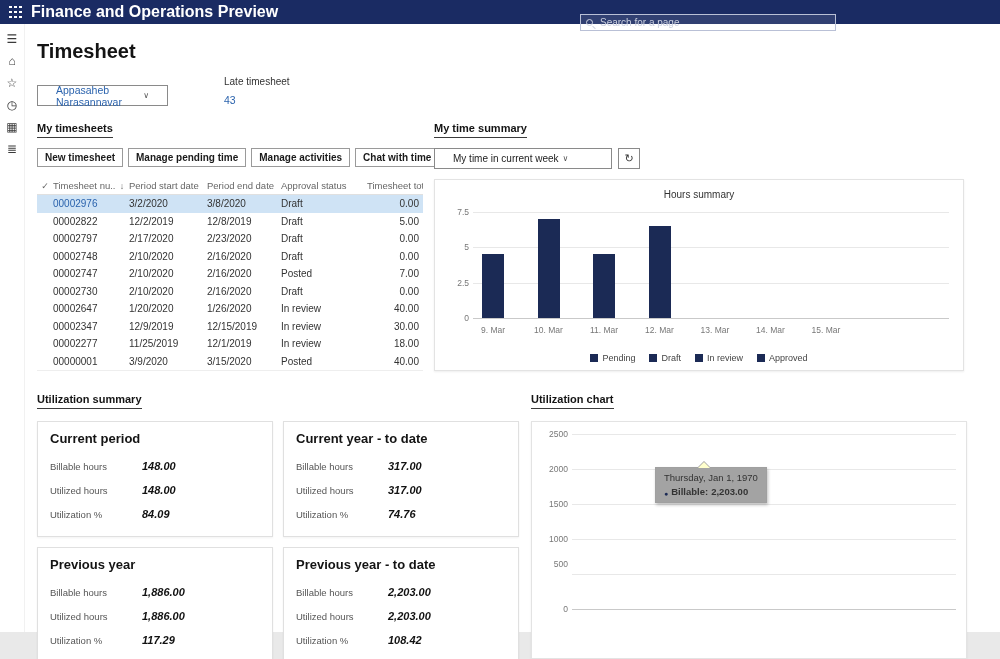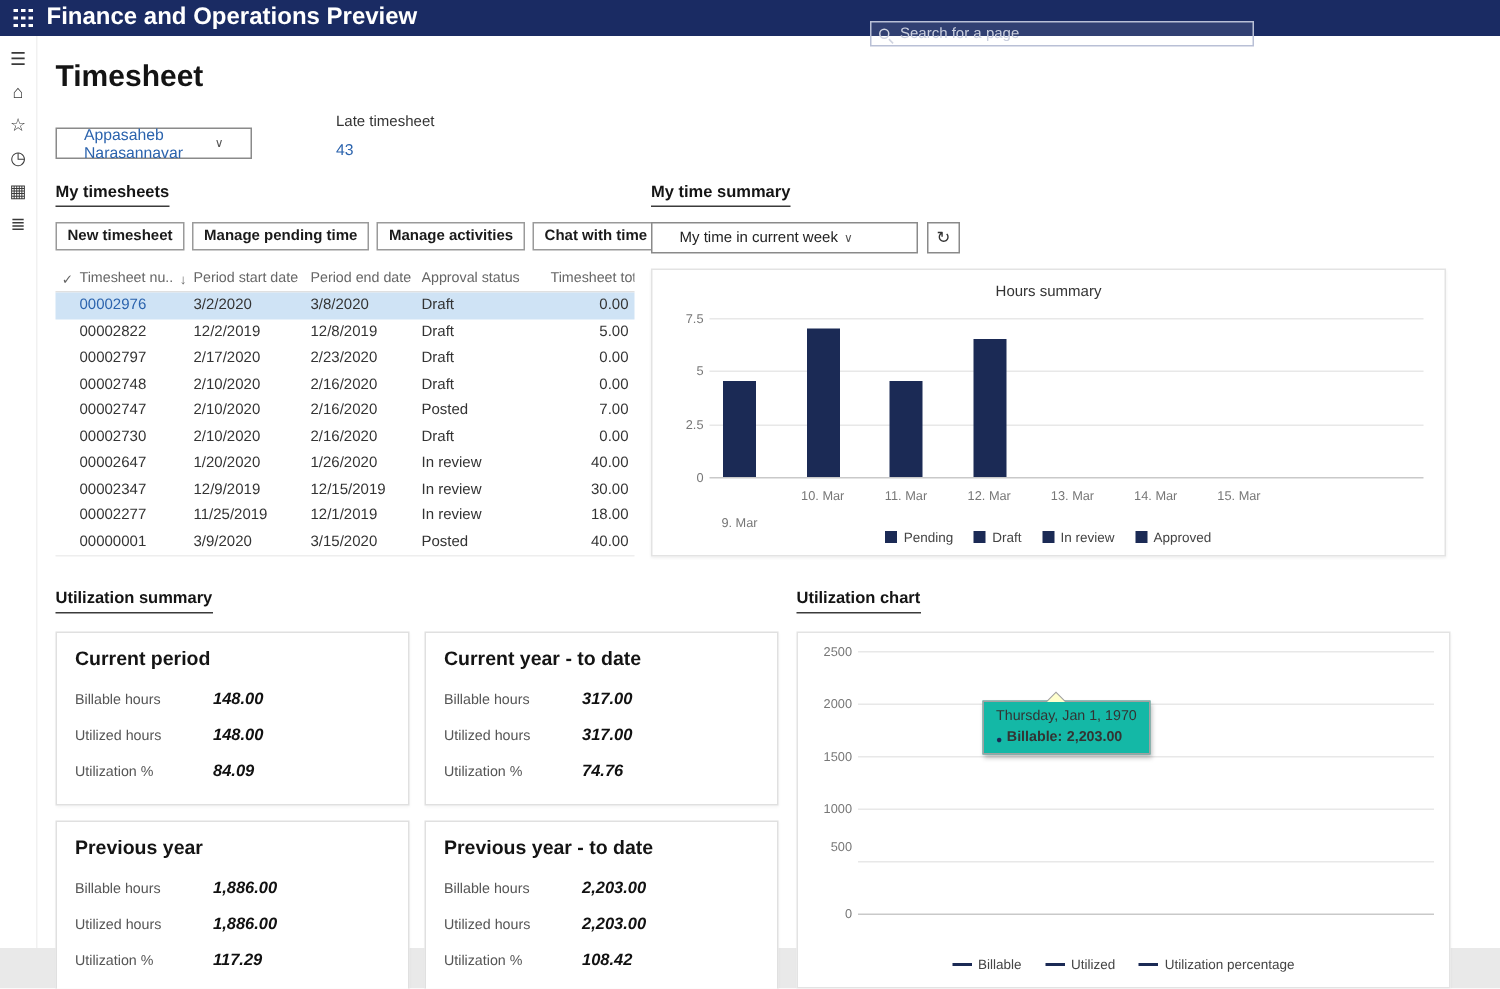--- a/index.html
+++ b/index.html
@@ -115,21 +115,21 @@
     border:1px solid #e3e3e3; box-shadow:0 1px 2px rgba(0,0,0,0.07); position:relative;
   }
   .util-plot { position:absolute; left:10px; top:4px; right:10px; height:200px; }
   .uylabel { position:absolute; left:0; width:26px; text-align:right; font-size:8.5px; color:#777; }
   .uxlabel { position:absolute; left:0; width:100%; text-align:center; font-size:8.5px; color:#777; }
   .util-legend { position:absolute; bottom:10px; left:0; width:100%; display:flex; justify-content:center; gap:16px; }
   .legend-line { width:13px; height:2px; display:inline-block; margin-right:4px; }
 
   .tooltip {
     position:absolute; left:123px; top:45px; z-index:3;
-    background:#14b8a6; border:1px solid #a0a0a0;
+    background:#a3a3a3; border:1px solid #a0a0a0;
     box-shadow:1px 2px 3px rgba(0,0,0,0.25);
     padding:4px 8px 5px 8px; font-size:9.5px; color:#333;
   }
   .tooltip::before {
     content:""; position:absolute; top:-7px; left:41px;
     border-left:7px solid transparent; border-right:7px solid transparent;
     border-bottom:7px solid #a0a0a0;
   }
   .tooltip::after {
     content:""; position:absolute; top:-6px; left:42px;
@@ -322,21 +322,21 @@
           <div class="hours-title">Hours summary</div>
           <div class="hours-plot" id="hours-plot">
               <div class="hgrid hgrid-zero" style="top: 112px; left: 26px; width: 476px;"></div>
               <div class="hylabel" style="top: 107px;">0</div>
               <div class="hgrid" style="top: 76.6667px; left: 26px; width: 476px;"></div>
               <div class="hylabel" style="top: 71.6667px;">2.5</div>
               <div class="hgrid" style="top: 41.3333px; left: 26px; width: 476px;"></div>
               <div class="hylabel" style="top: 36.3333px;">5</div>
               <div class="hgrid" style="top: 6px; left: 26px; width: 476px;"></div>
               <div class="hylabel" style="top: 1px;">7.5</div>
-              <div class="hxlabel" style="left: 21px; top: 119px; margin-top: 18px;">9. Mar</div>
+              <div class="hxlabel" style="left: 21px; top: 119px;">9. Mar</div>
               <div class="hbar" style="left: 35px; top: 48.4px; height: 63.6px; background: rgb(27, 42, 85);"></div>
               <div class="hxlabel" style="left: 76.5px; top: 119px;">10. Mar</div>
               <div class="hbar" style="left: 90.5px; top: 13.0667px; height: 98.9333px; background: rgb(27, 42, 85);"></div>
               <div class="hxlabel" style="left: 132px; top: 119px;">11. Mar</div>
               <div class="hbar" style="left: 146px; top: 48.4px; height: 63.6px; background: rgb(27, 42, 85);"></div>
               <div class="hxlabel" style="left: 187.5px; top: 119px;">12. Mar</div>
               <div class="hbar" style="left: 201.5px; top: 20.1333px; height: 91.8667px; background: rgb(27, 42, 85);"></div>
               <div class="hxlabel" style="left: 243px; top: 119px;">13. Mar</div>
               <div class="hxlabel" style="left: 298.5px; top: 119px;">14. Mar</div>
               <div class="hxlabel" style="left: 354px; top: 119px;">15. Mar</div>
@@ -454,33 +454,19 @@
               <div class="uylabel" style="top: 3px;">2500</div>
             </div>
           <div class="tooltip">
             <div class="tooltip-title">Thursday, Jan 1, 1970</div>
             <div class="tooltip-row">
               <span class="tooltip-bullet">●</span>
               <span class="tooltip-label">Billable:</span>
               <span class="tooltip-value">2,203.00</span>
             </div>
           </div>
-          <div class="util-legend" id="util-legend">
-              <span class="legend-item">
-                <span class="legend-line" style="background: rgb(27, 42, 85);"></span>
-                <span>Billable</span>
-              </span>
-              <span class="legend-item">
-                <span class="legend-line" style="background: rgb(27, 42, 85);"></span>
-                <span>Utilized</span>
-              </span>
-              <span class="legend-item">
-                <span class="legend-line" style="background: rgb(27, 42, 85);"></span>
-                <span>Utilization percentage</span>
-              </span>
-            </div>
         </div>
       </section>
     </div>
   </main>
 </div>
 
 <div class="footer-strip"></div>
 
 </body></html>

